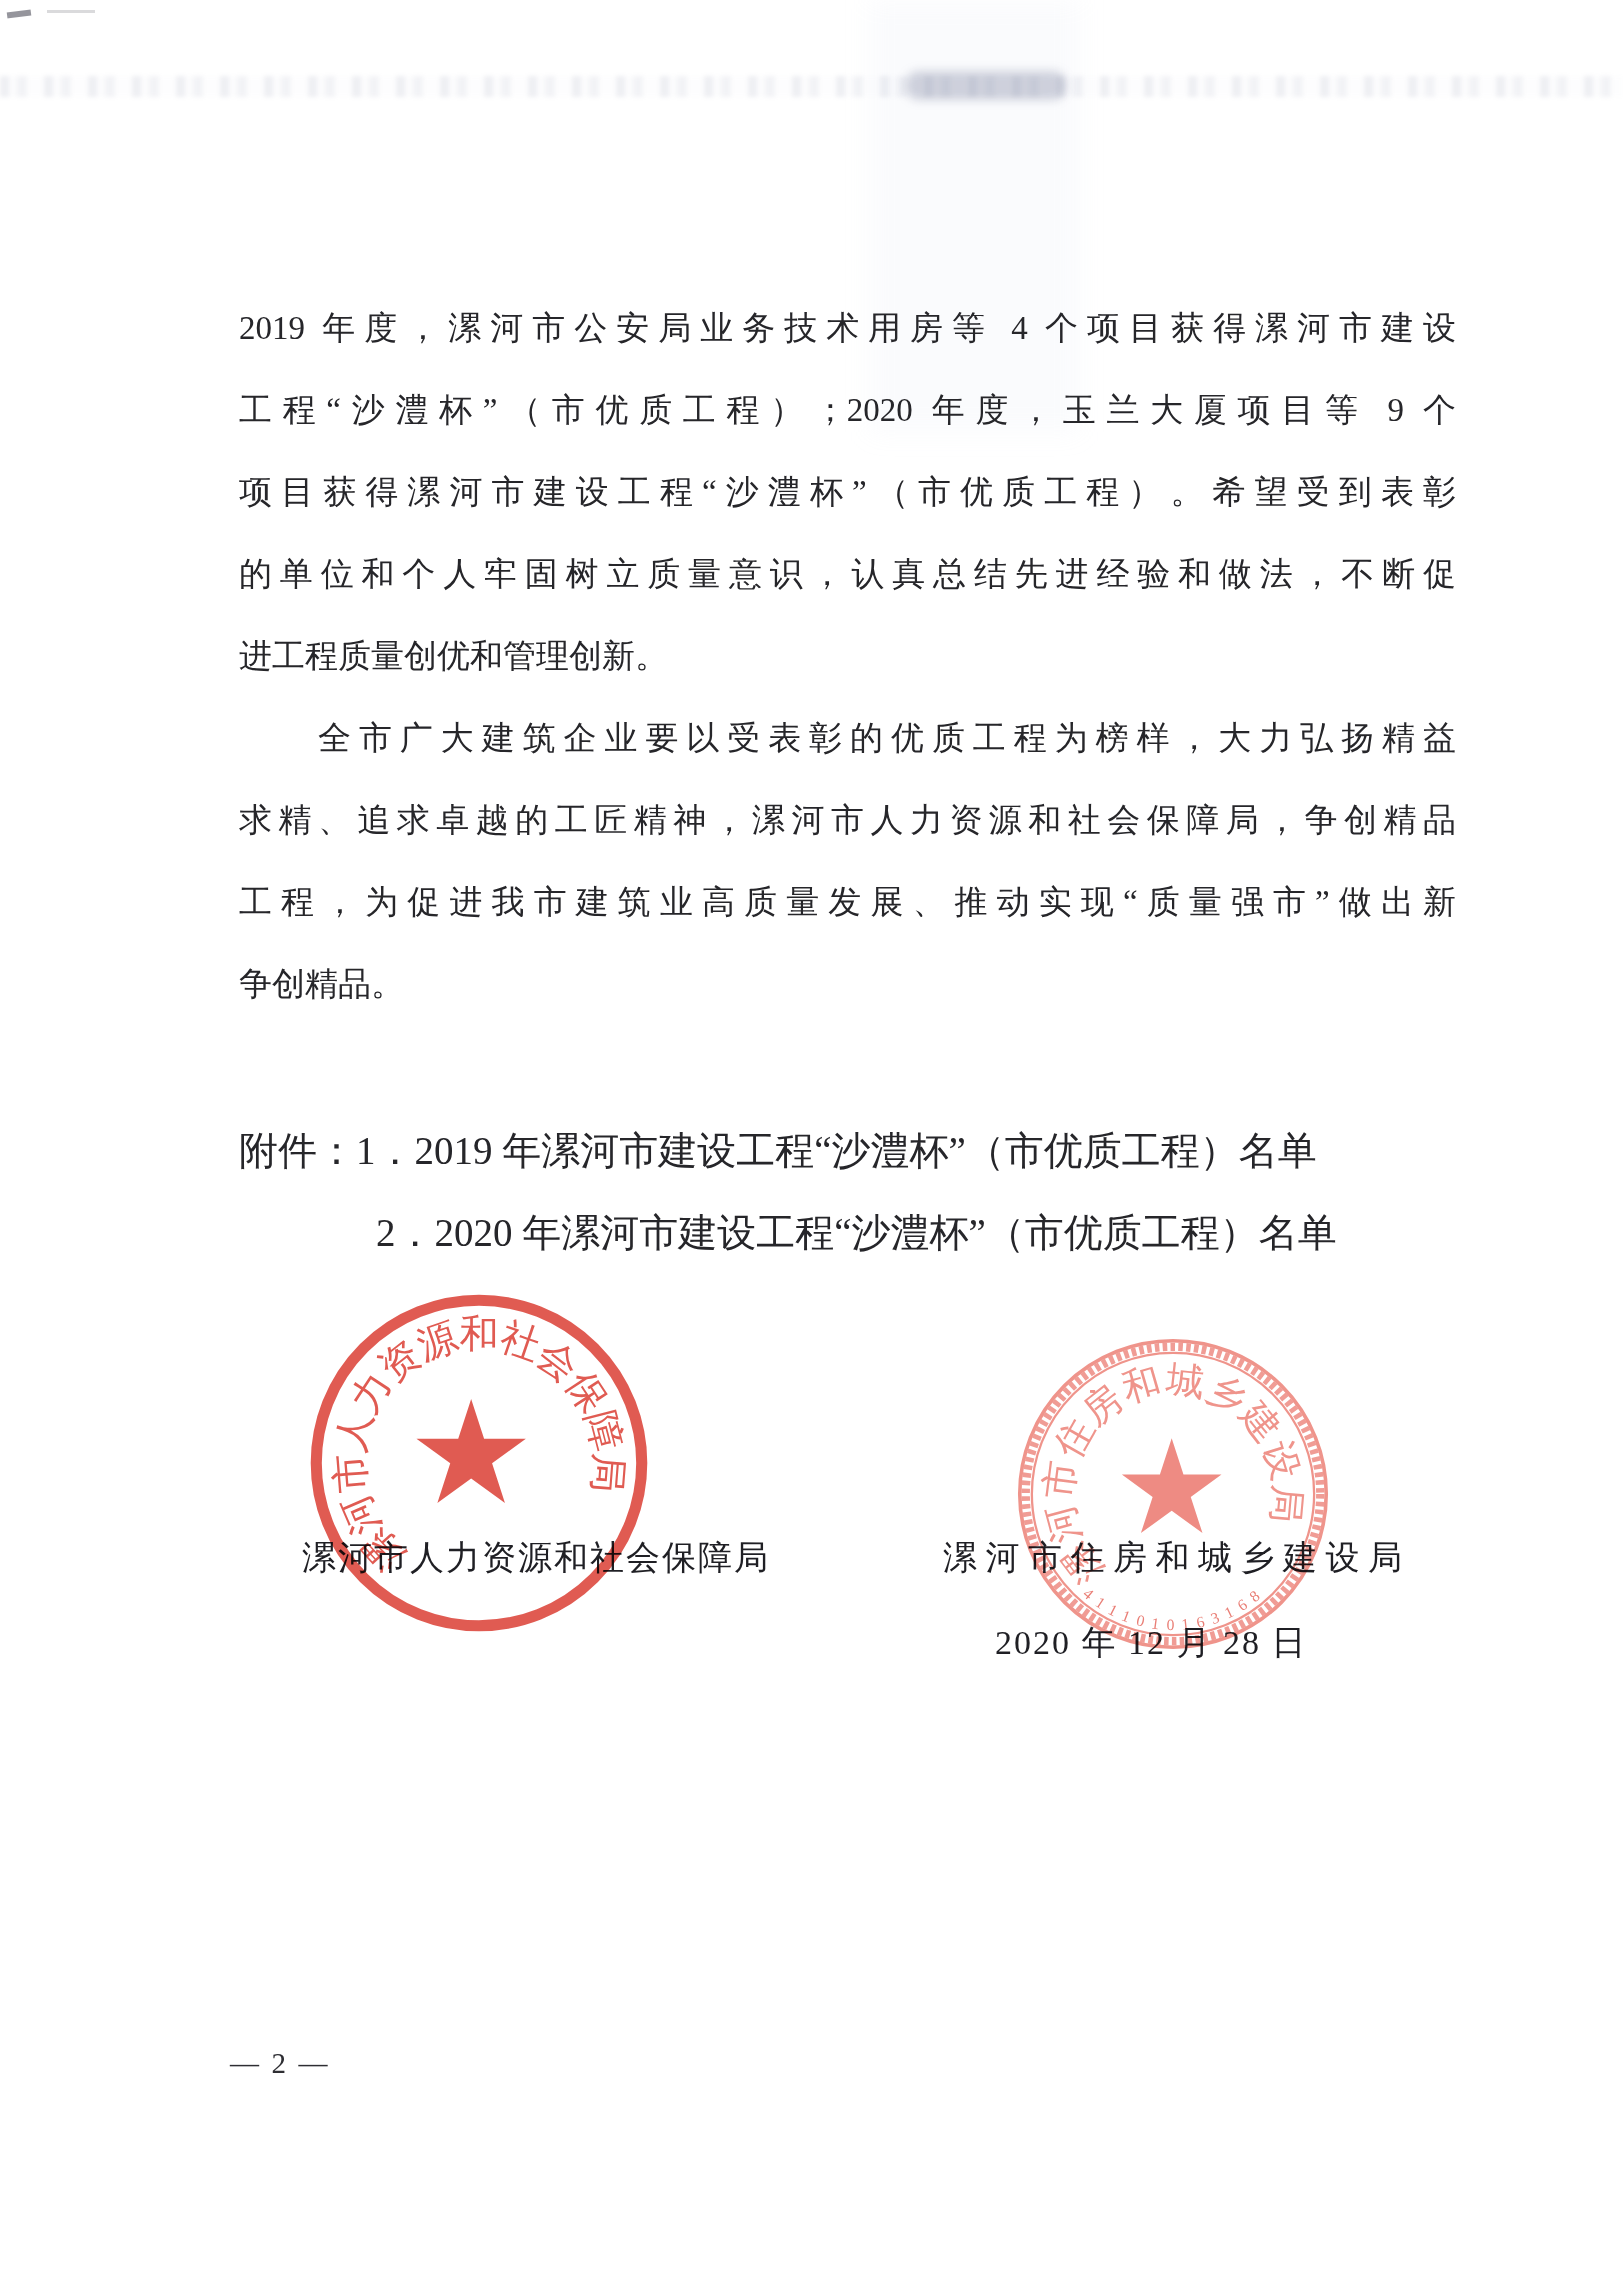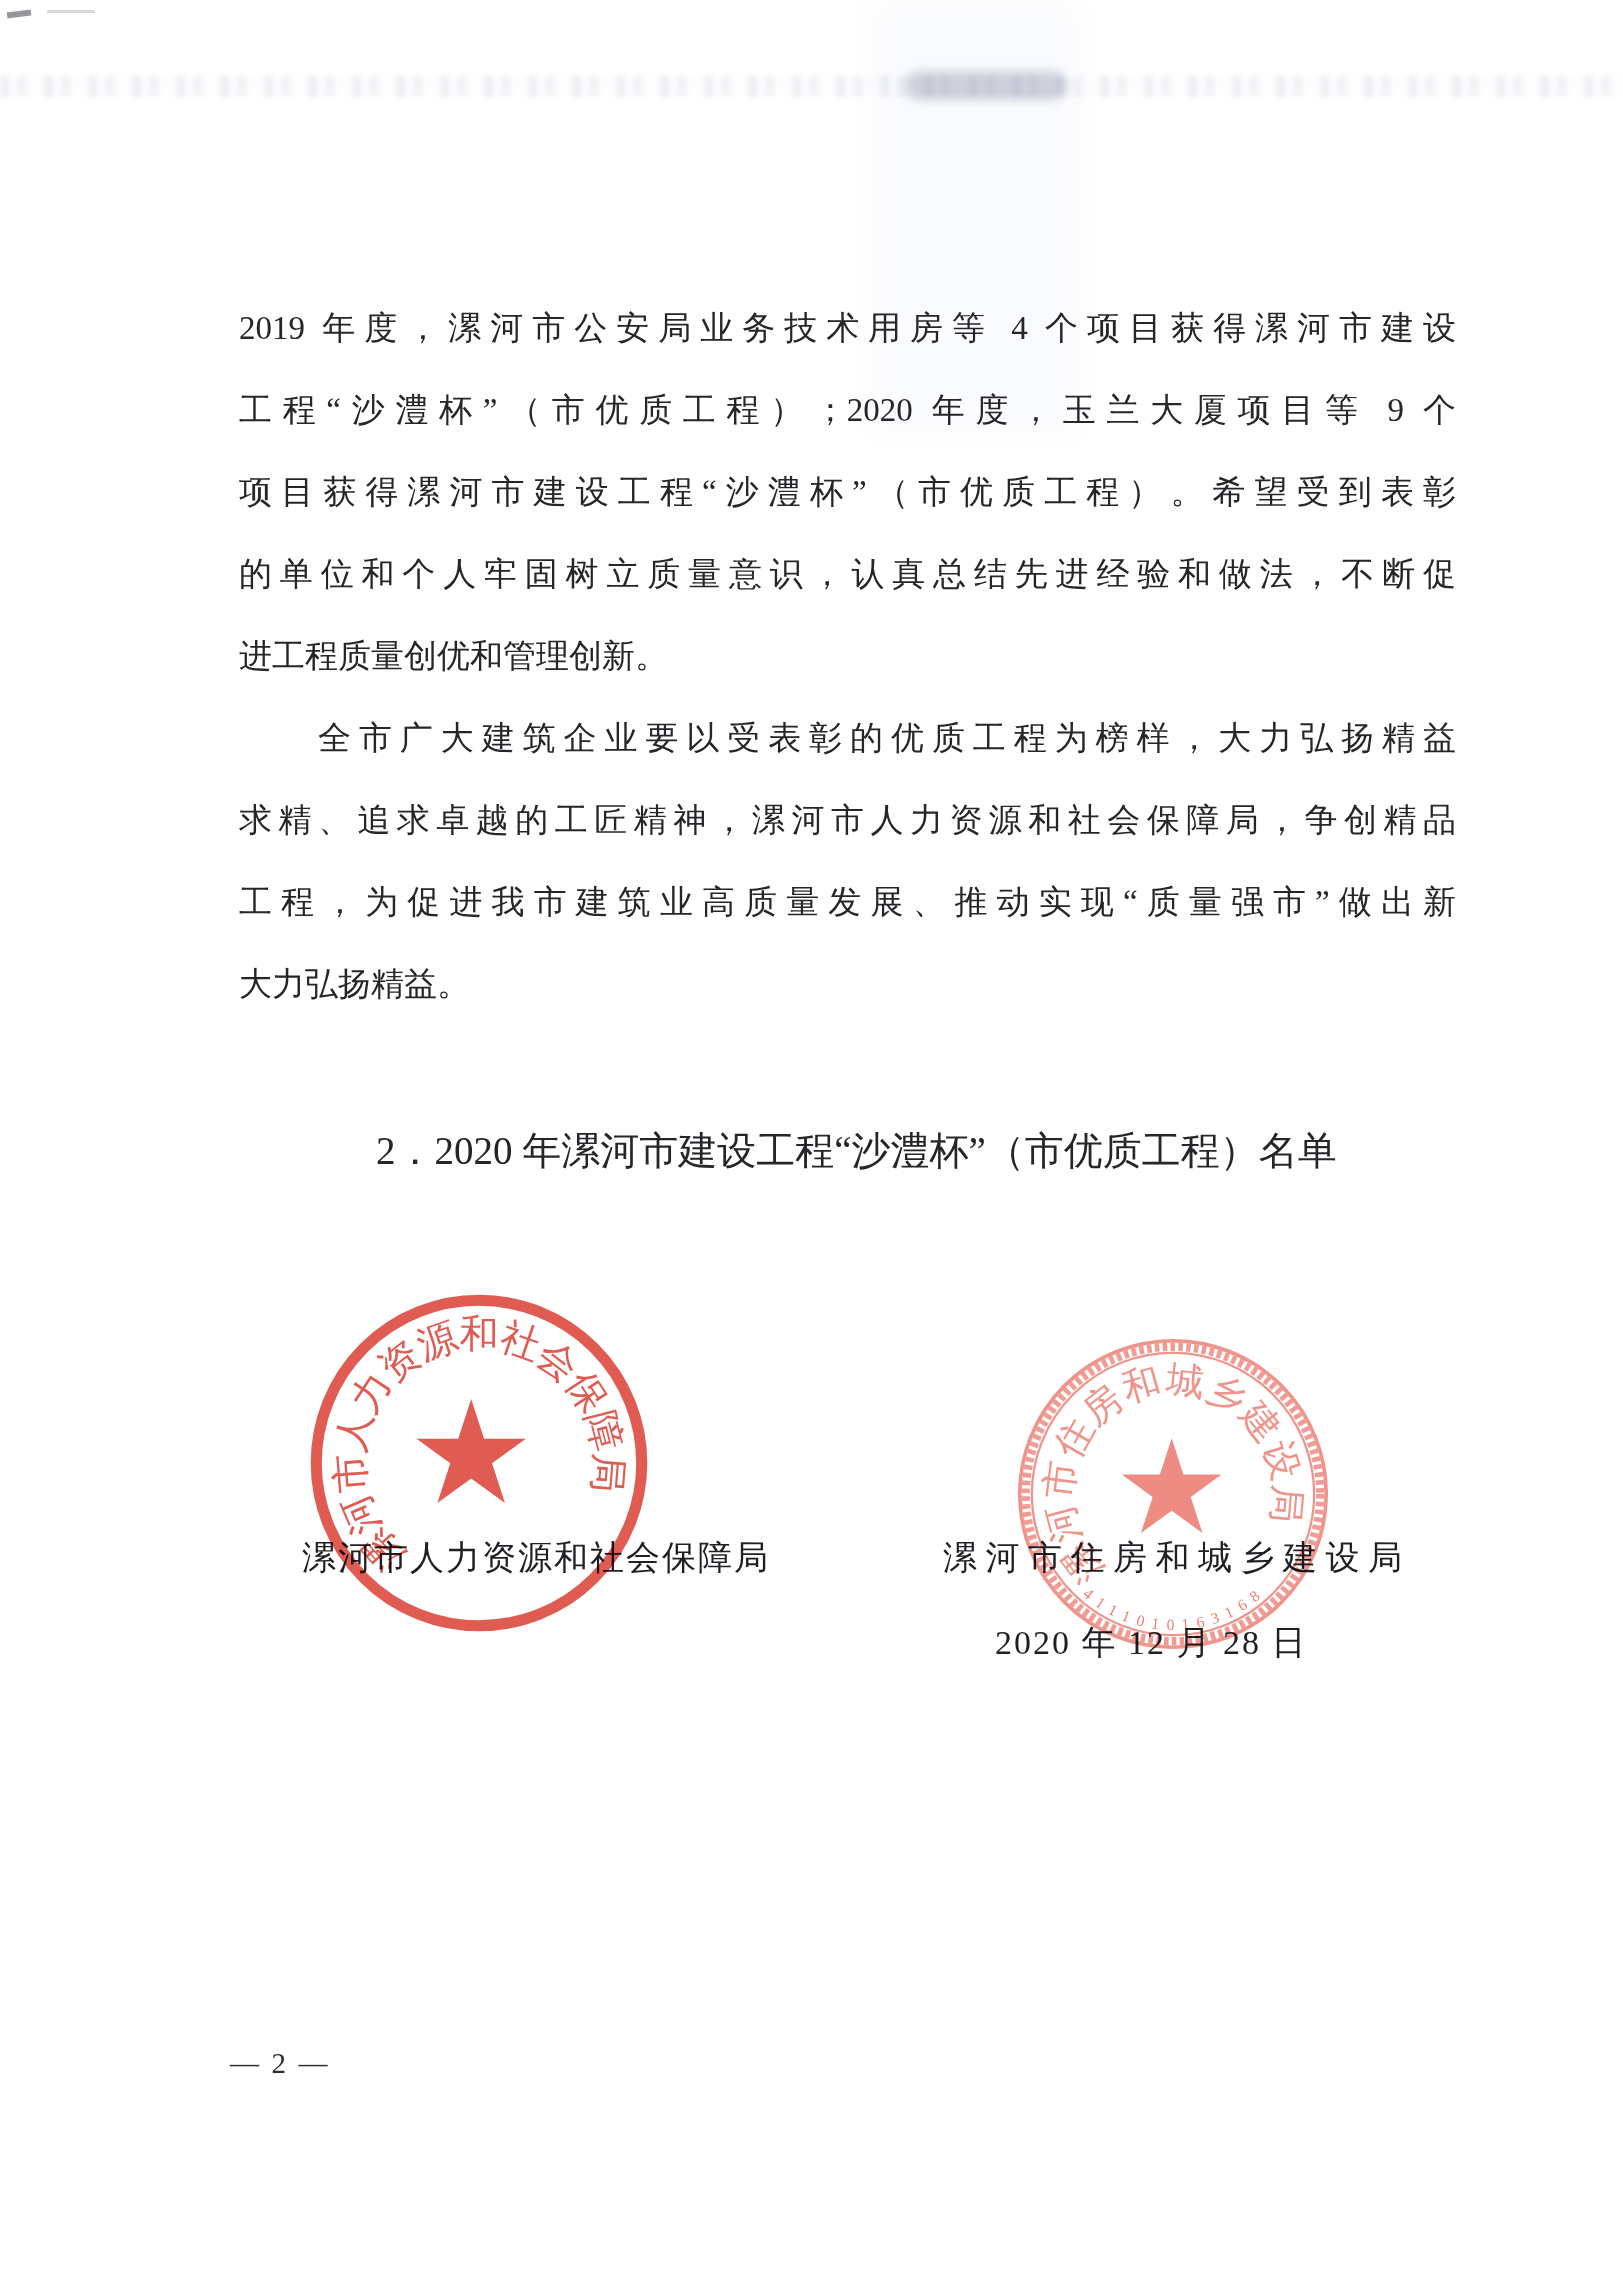--- a/index.html
+++ b/index.html
@@ -81,25 +81,28 @@
       <div class="bline jline">2019 年度，漯河市公安局业务技术用房等 4 个项目获得漯河市建设</div>
       <div class="bline jline">工程“沙澧杯”（市优质工程）；2020 年度，玉兰大厦项目等 9 个</div>
       <div class="bline jline">项目获得漯河市建设工程“沙澧杯”（市优质工程）。希望受到表彰</div>
       <div class="bline jline">的单位和个人牢固树立质量意识，认真总结先进经验和做法，不断促</div>
       <div class="bline lline">进工程质量创优和管理创新。</div>
     </div>
     <div>
       <div class="bline jline indent">全市广大建筑企业要以受表彰的优质工程为榜样，大力弘扬精益</div>
       <div class="bline jline">求精、追求卓越的工匠精神，漯河市人力资源和社会保障局，争创精品</div>
       <div class="bline jline">工程，为促进我市建筑业高质量发展、推动实现“质量强市”做出新</div>
-      <div class="bline lline">大力弘扬精益。</div>
+      <div class="bline lline">争创精品。</div>
     </div>
   </div>
 
   <div class="attach">
+    <div class="attach-line">
+      <span>附件：</span><span>1．2019 年漯河市建设工程“沙澧杯”（市优质工程）名单</span>
+    </div>
     <div class="attach-line attach-indent">
       <span>2．2020 年漯河市建设工程“沙澧杯”（市优质工程）名单</span>
     </div>
   </div>
 
   <div class="sig sig-left">漯河市人力资源和社会保障局</div>
   <div class="sig sig-right">漯河市住房和城乡建设局</div>
   <div class="date-line">2020 年 12 月 28 日</div>
 
   <svg class="seal seal-left" width="366" height="366" viewBox="0 0 560 560" xmlns="http://www.w3.org/2000/svg" xmlns:xlink="http://www.w3.org/1999/xlink">

